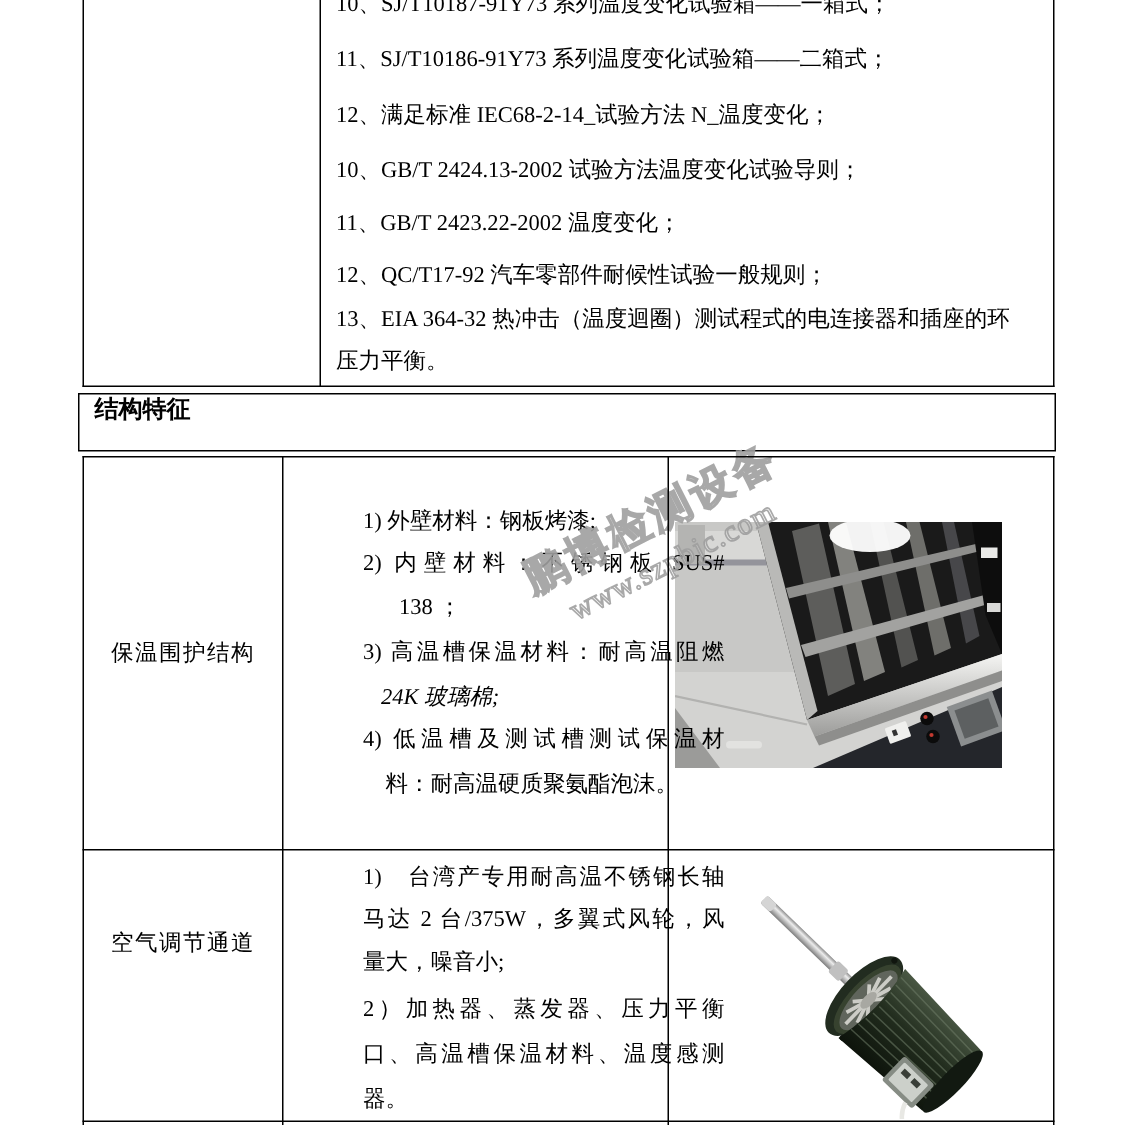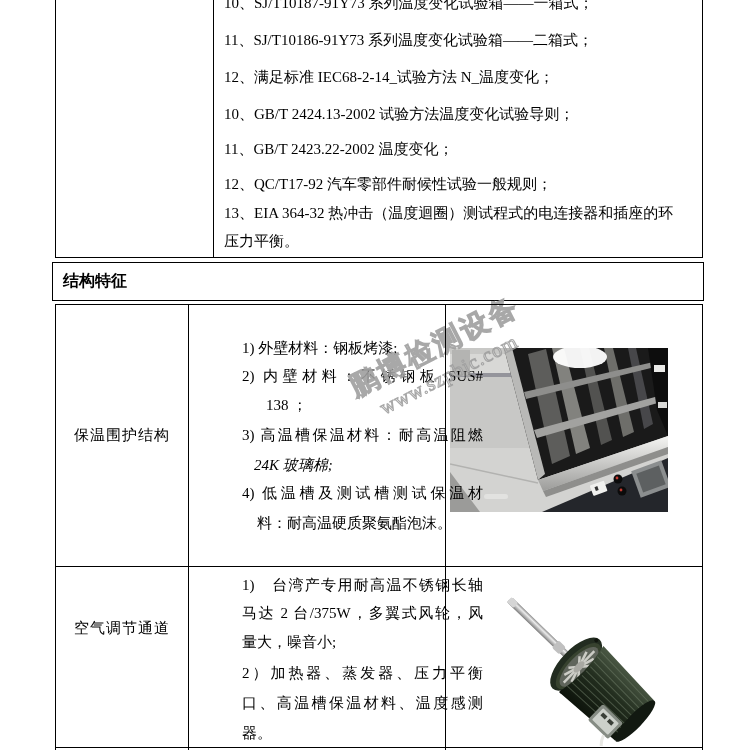--- a/index.html
+++ b/index.html
@@ -5,21 +5,21 @@
   html,body{margin:0;padding:0;background:#ffffff;}
   .page{position:relative;width:750px;height:750px;background:#ffffff;overflow:hidden;
         font-family:"Liberation Serif","DejaVu Serif",serif;color:#000;}
   .vl{position:absolute;width:1px;background:#000;z-index:4;}
   .hl{position:absolute;height:1px;background:#000;z-index:4;}
   
   .std-cell{position:absolute;left:224px;top:0;width:479px;height:257px;overflow:hidden;z-index:2;}
   .tline{position:absolute;left:0;white-space:nowrap;font-size:15px;line-height:19px;}
   
   .section-box{position:absolute;left:52px;top:262px;width:652px;height:39px;
-               border:1.5px solid #000;box-sizing:border-box;display:flex;align-items:center;
+               border:1.5px solid #000;box-sizing:border-box;display:flex;
                padding-left:10px;font-weight:bold;font-size:16px;background:#fff;z-index:2;}
   
   .label-cell{position:absolute;display:flex;align-items:center;justify-content:center;
               font-size:15px;letter-spacing:1px;z-index:2;}
   .desc-cell{position:absolute;left:193px;width:252px;z-index:2;margin-left:44px;}
   .dline{position:absolute;left:5px;width:241px;white-space:nowrap;font-size:15px;line-height:20px;}
   .dline.stretch{white-space:normal;text-align:justify;text-align-last:justify;}
   .dline.ind{padding-left:24px;}
   .dline.ind-md{padding-left:15px;}
   .dline.ind-sm{padding-left:12px;font-style:italic;}

